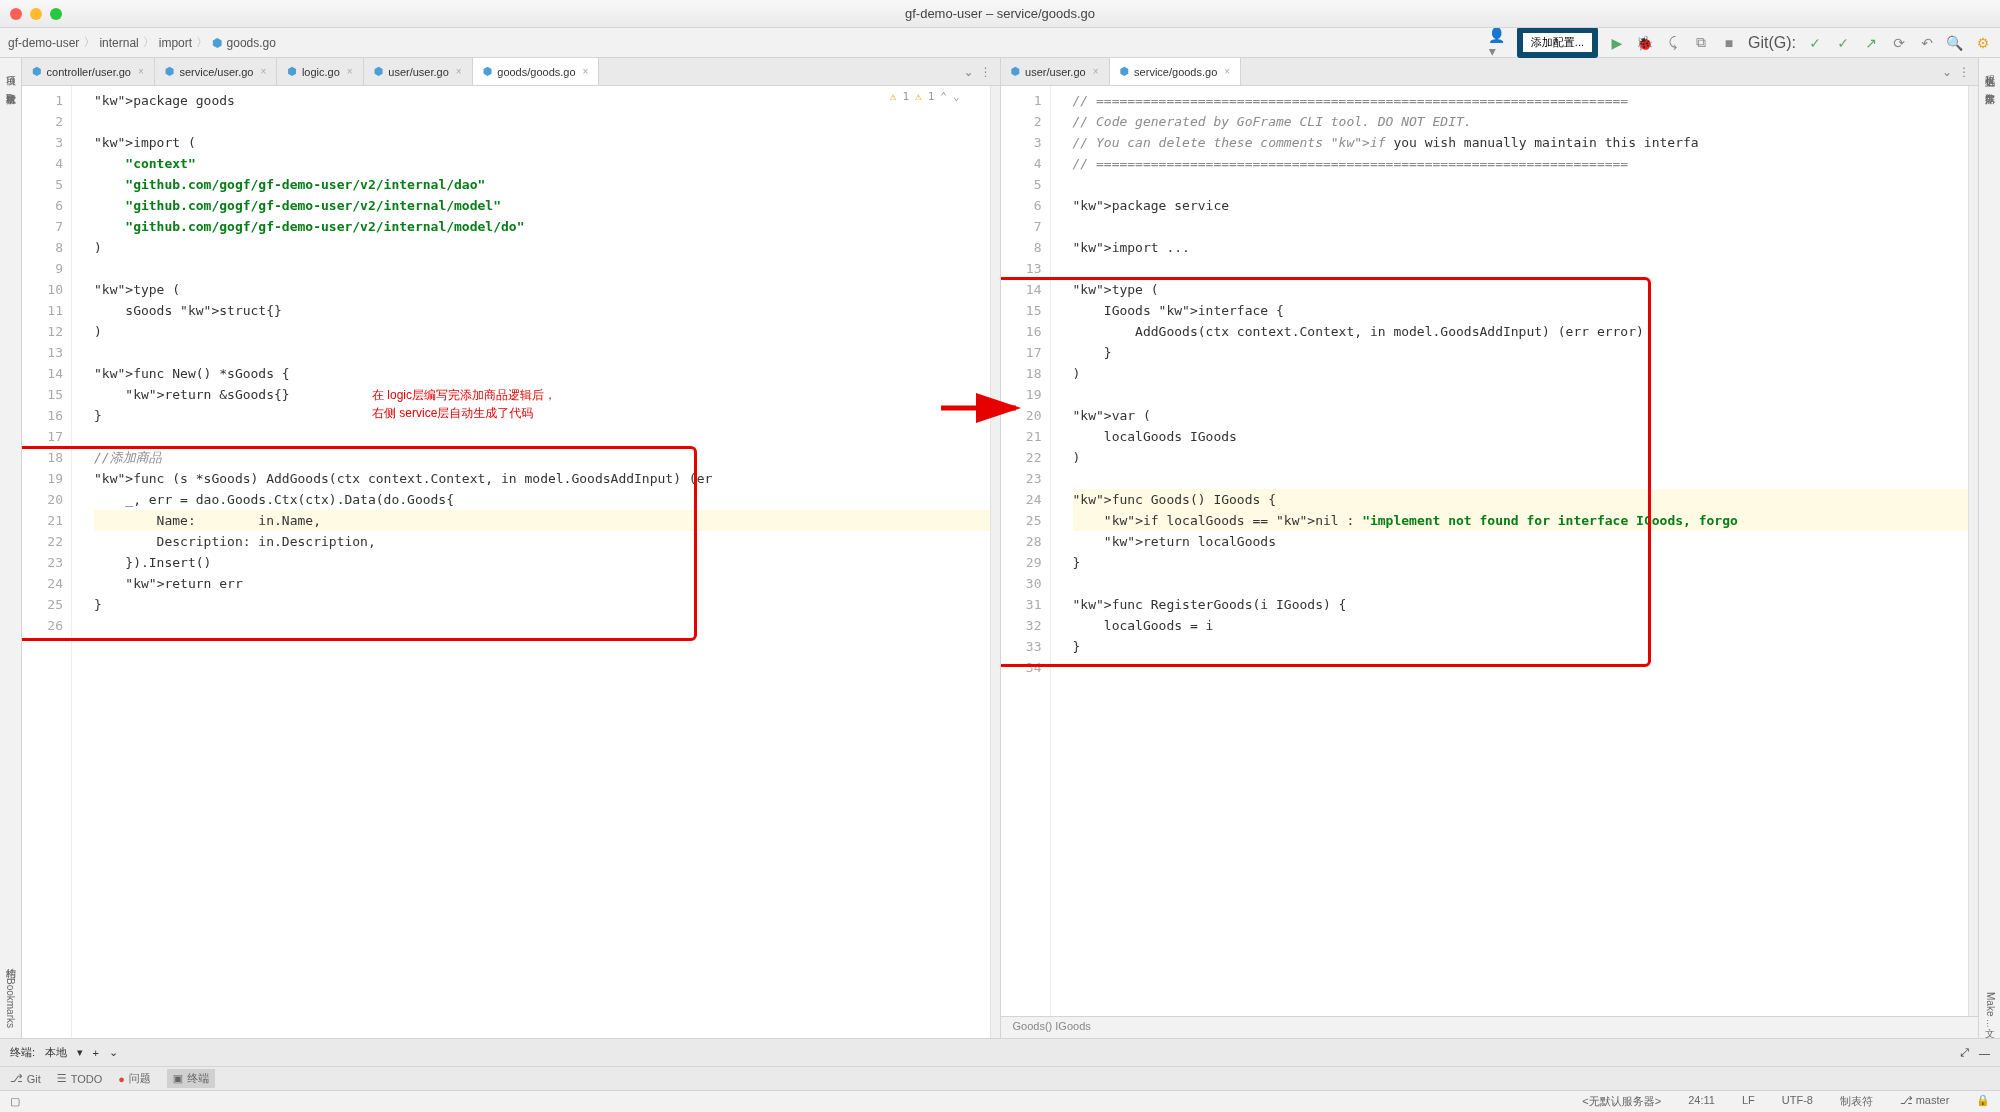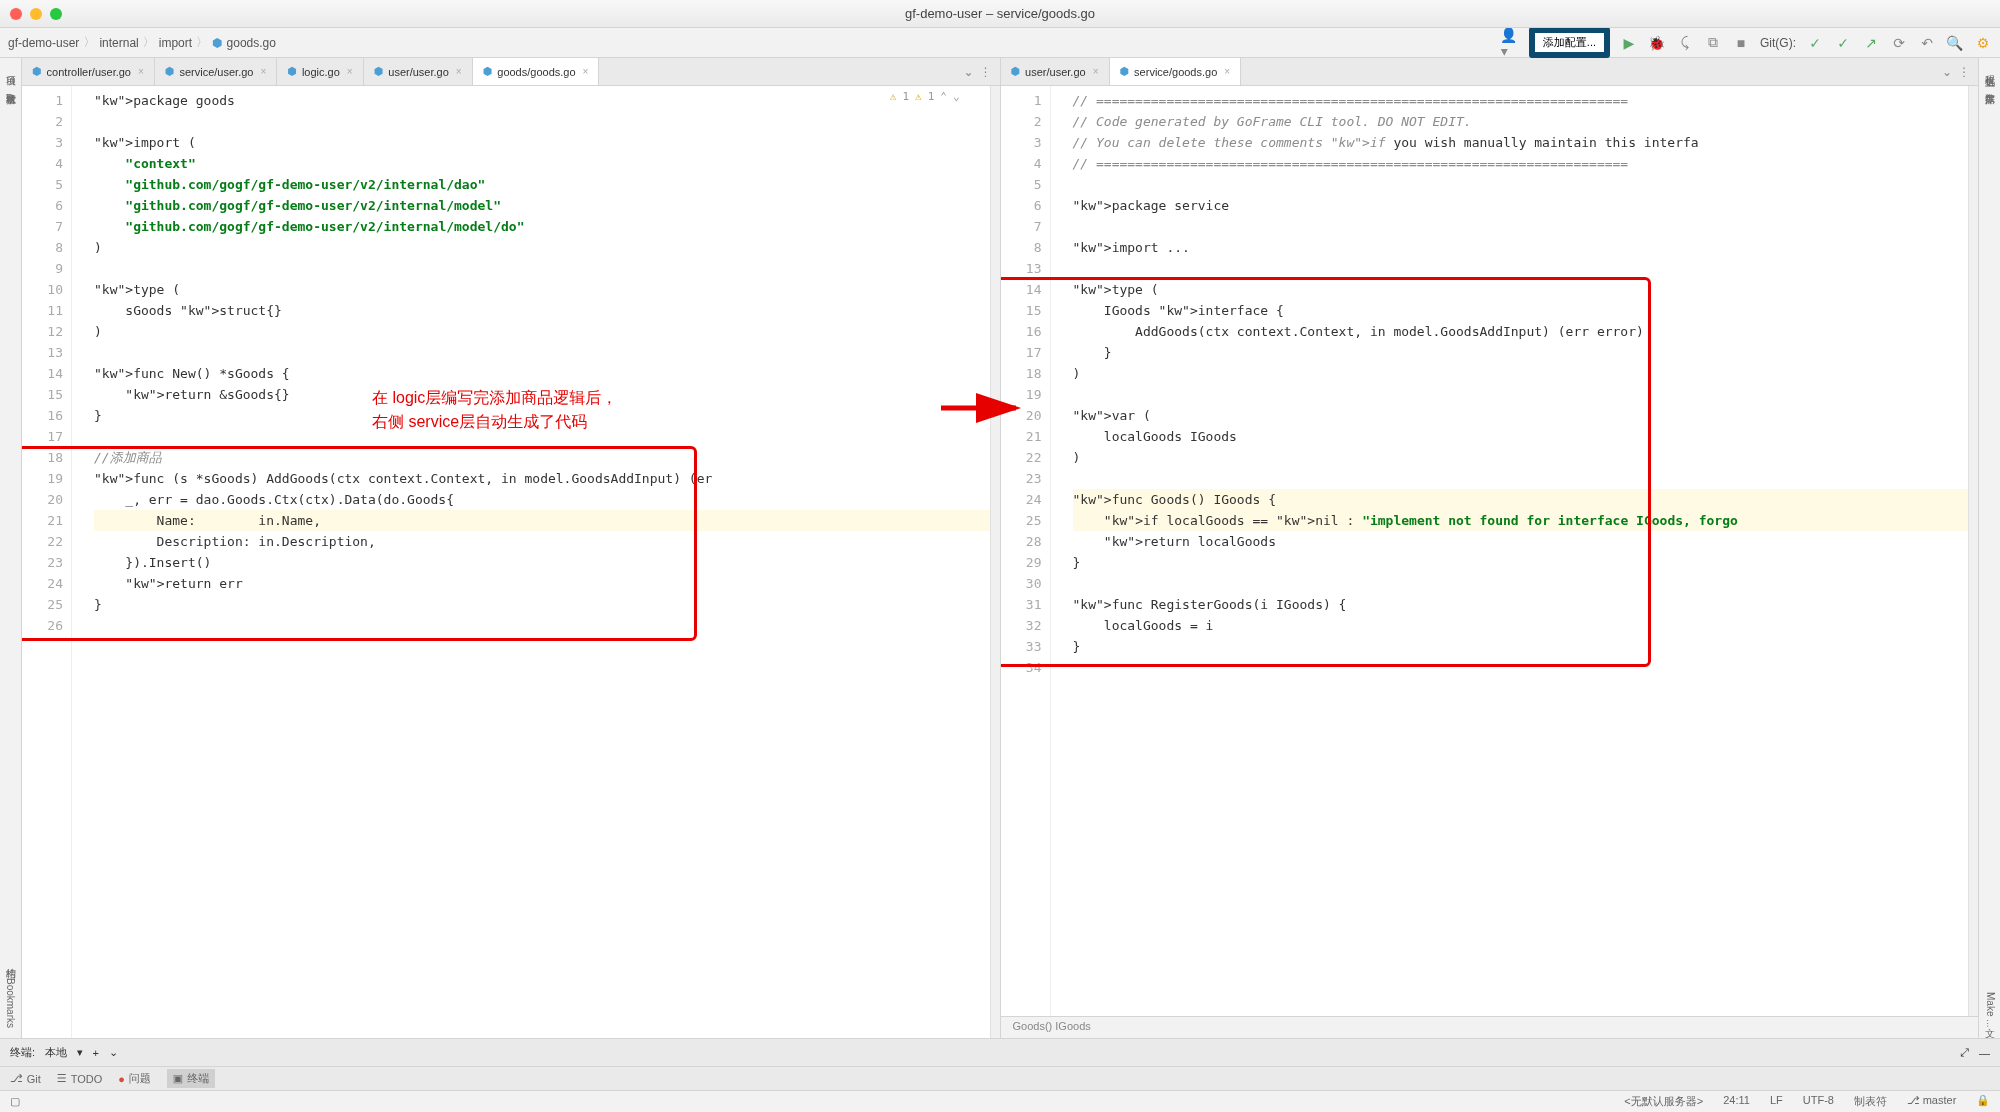--- a/index.html
+++ b/index.html
@@ -11,21 +11,21 @@
 .traffic .red { background: #ff5f57; } .traffic .yellow { background: #febc2e; } .traffic .green { background: #28c840; }
 .win-title { position: absolute; left: 50%; transform: translateX(-50%); font-size: 13px; color: #444; font-weight: 400; }
 .toolbar { height: 30px; background: #f2f2f2; border-bottom: 1px solid #d4d4d4; display: flex; align-items: center; padding: 0 8px; gap: 6px; }
 .breadcrumb { display: flex; align-items: center; gap: 4px; font-size: 12px; color: #555; }
 .breadcrumb .sep { color: #aaa; }
 .breadcrumb .item { cursor: pointer; }
 .breadcrumb .go-icon { color: #4b9fd5; }
 .tb-right { margin-left: auto; display: flex; align-items: center; gap: 10px; }
 .tb-icon { width: 18px; height: 18px; display: flex; align-items: center; justify-content: center; color: #888; cursor: pointer; font-size: 14px; }
 .config-btn { padding: 2px 8px; border: 6px solid #0c4a6e; border-radius: 3px; background: #fff; font-size: 11px; cursor: pointer; }
-.git-label { font-size: 12px; color: #555; }
+.git-label { font-size: 16px; color: #555; }
 .git-ok { color: #59a869; } .git-arrow { color: #59a869; }
 
 .main { flex: 1; display: flex; overflow: hidden; }
 .side-strip { width: 22px; background: #f2f2f2; border-right: 1px solid #d4d4d4; display: flex; flex-direction: column; align-items: center; padding-top: 10px; gap: 18px; }
 .side-strip.right { border-right: none; border-left: 1px solid #d4d4d4; }
 .side-label { writing-mode: vertical-rl; font-size: 10px; color: #666; cursor: pointer; }
 
 .editors { flex: 1; display: flex; }
 .editor-pane { flex: 1; display: flex; flex-direction: column; border-right: 1px solid #d4d4d4; position: relative; }
 .editor-pane:last-child { border-right: none; }
@@ -34,36 +34,36 @@
 .tab.active { background: #fff; }
 .tab .go { color: #4b9fd5; font-size: 11px; }
 .tab .close-x { color: #aaa; font-size: 10px; margin-left: 2px; }
 .tab-extras { margin-left: auto; display: flex; align-items: center; gap: 6px; padding: 0 8px; color: #888; }
 .code-area { flex: 1; display: flex; background: #fff; overflow: hidden; position: relative; font-family: "Menlo", "Consolas", monospace; font-size: 13px; }
 .gutter { width: 50px; background: #fff; border-right: 1px solid #eee; text-align: right; padding: 4px 8px 4px 0; color: #aaa; line-height: 21px; }
 .marks { width: 14px; background: #fff; }
 .code { flex: 1; padding: 4px 8px; line-height: 21px; white-space: pre; position: relative; } .str { color: #067d17; font-weight: bold; } .cmt { color: #8c8c8c; font-style: italic; }
 .hl { background: #fffae3; }
 .redbox { position: absolute; border: 3px solid #e60000; border-radius: 6px; pointer-events: none; z-index: 5; }
-.annotation { position: absolute; color: #e60000; font-family: -apple-system, sans-serif; font-size: 16px; z-index: 6; text-align: left; line-height: 1.5; }
+.annotation { position: absolute; color: #e60000; font-family: -apple-system, sans-serif; font-size: 12px; z-index: 6; text-align: left; line-height: 1.5; }
 .arrow { position: absolute; z-index: 6; }
 .warn-badge { position: absolute; top: 4px; right: 40px; font-size: 11px; color: #999; display: flex; gap: 6px; }
 .warn-badge .w { color: #d9a100; }
 .scrollbar-v { width: 10px; background: #f0f0f0; border-left: 1px solid #e0e0e0; }
 
 .breadcrumb-bottom { height: 22px; background: #f2f2f2; border-top: 1px solid #d4d4d4; font-size: 11px; color: #888; padding: 3px 12px; }
 
 .terminal-bar { height: 28px; background: #eaeaea; border-top: 1px solid #d4d4d4; display: flex; align-items: center; padding: 0 10px; gap: 10px; font-size: 11px; }
 .term-tab { cursor: pointer; }
 
 .status-bar { height: 24px; background: #eaeaea; border-top: 1px solid #d4d4d4; display: flex; align-items: center; padding: 0 10px; gap: 16px; font-size: 11px; color: #666; }
 .status-bar .sb-btn { cursor: pointer; display: flex; align-items: center; gap: 4px; }
 .status-bar .active-btn { background: #d0d0d0; padding: 2px 6px; }
 .footer { height: 22px; background: #f2f2f2; border-top: 1px solid #d4d4d4; display: flex; align-items: center; padding: 0 10px; font-size: 11px; color: #666; }
-.footer .right { margin-left: auto; display: flex; gap: 20px; }
+.footer .right { margin-left: auto; display: flex; gap: 27px; }
 .err-dot { color: #d94b3d; }
 </style>
 </head>
 <body>
 
 <div class="window">
   <div class="titlebar">
     <div class="traffic">
       <span class="red"></span>
       <span class="yellow"></span>

